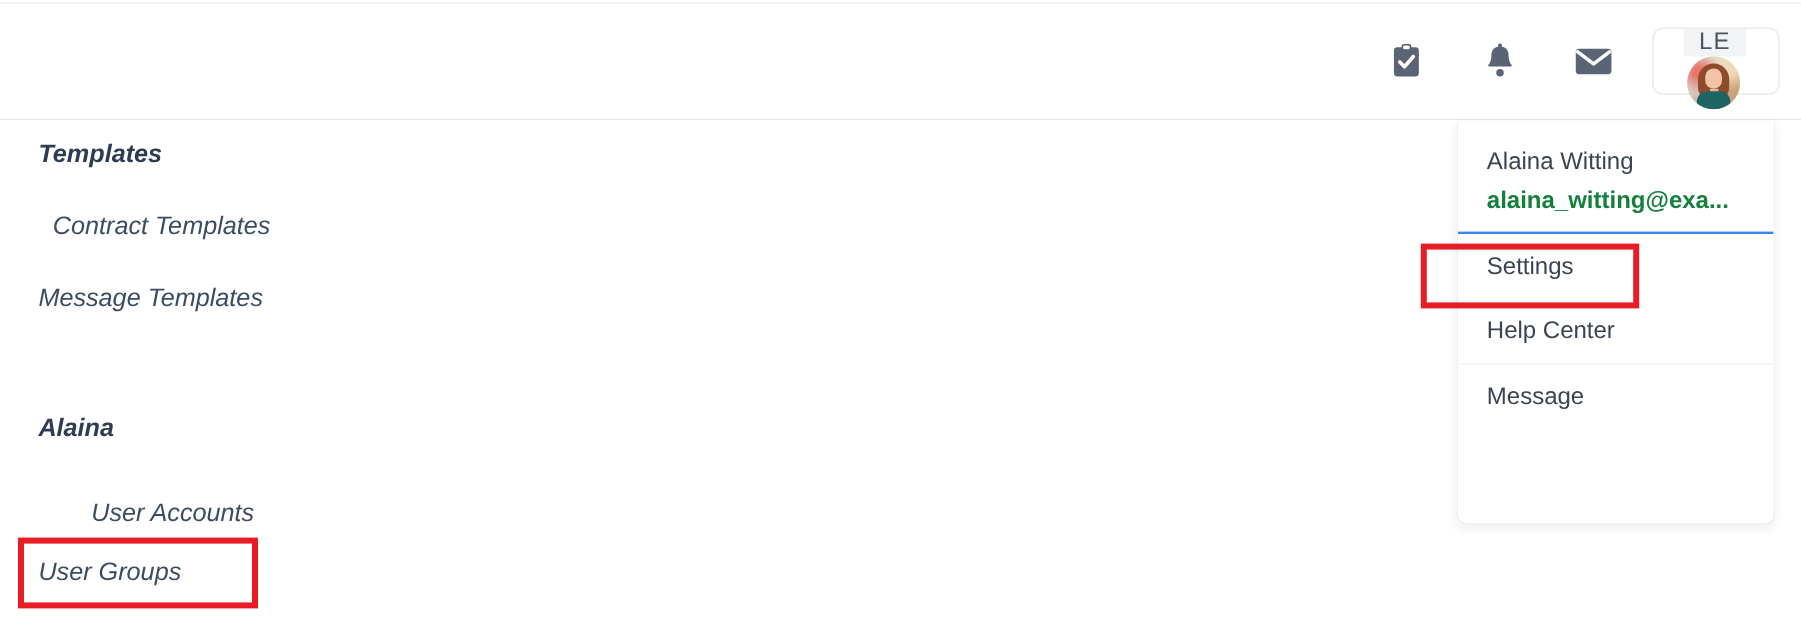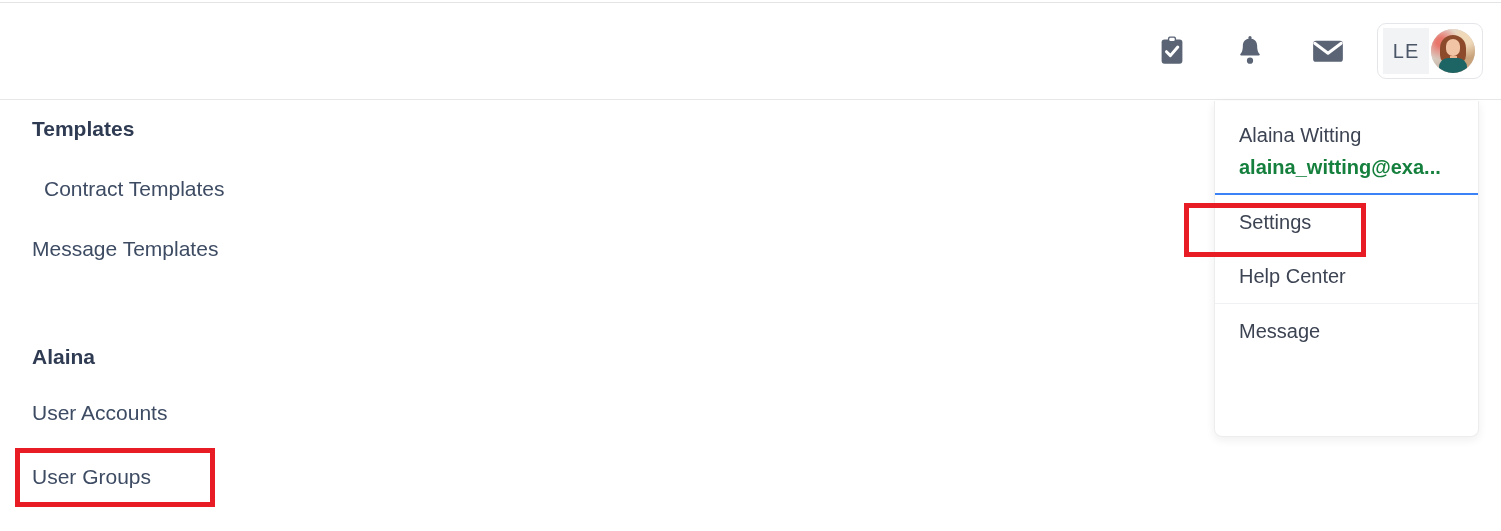--- a/index.html
+++ b/index.html
@@ -59,20 +59,21 @@
     border-radius: 9px;
     background: #ffffff;
     display: flex;
     align-items: center;
     justify-content: space-between;
     box-sizing: border-box;
     padding: 0 7px 0 0;
     margin-left: 10px;
     cursor: pointer;
     position: relative;
+    flex-direction: column;
   }
   .le-badge {
     width: 52px;
     height: 46px;
     margin-left: 5px;
     background: #f1f3f5;
     display: flex;
     align-items: center;
     justify-content: center;
     font-size: 20px;
@@ -125,20 +126,21 @@
     width: 7px; height: 7px;
     background: #eab58f;
   }
 
   
   .content {
     position: absolute;
     left: 0; top: 101px;
     width: 1501px;
     height: 430px;
+    font-style: italic;
   }
   .nav-heading {
     position: absolute;
     left: 32px;
     font-size: 21px;
     font-weight: bold;
     color: #2f3b52;
     white-space: nowrap;
   }
   .nav-link {
@@ -260,21 +262,21 @@
 <div class="content">
 
   <div class="nav-heading" style="top:16px;">Templates</div>
 
   <div class="nav-link" style="top:76px;margin-left:12px;">Contract Templates</div>
 
   <div class="nav-link" style="top:136px;">Message Templates</div>
 
   <div class="nav-heading" style="top:244px;">Alaina</div>
 
-  <div class="nav-link" style="top:300px;">User Accounts</div>
+  <div class="nav-link" style="top:315px;margin-left:44px;">User Accounts</div>
 
   <div class="nav-link" style="top:364px;">User Groups</div>
 
 </div>
 
 <div class="dropdown">
 
   <div class="dd-profile">
     <div class="dd-name">Alaina Witting</div>
     <div class="dd-email">alaina_witting@exa...</div>

